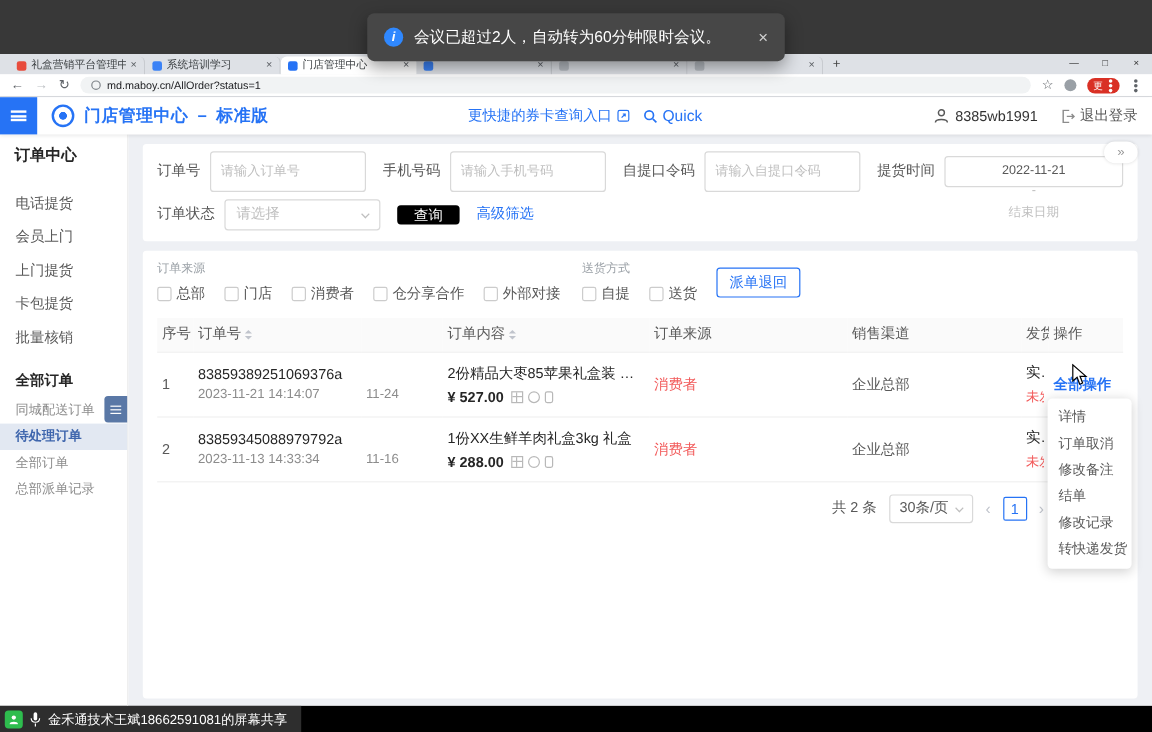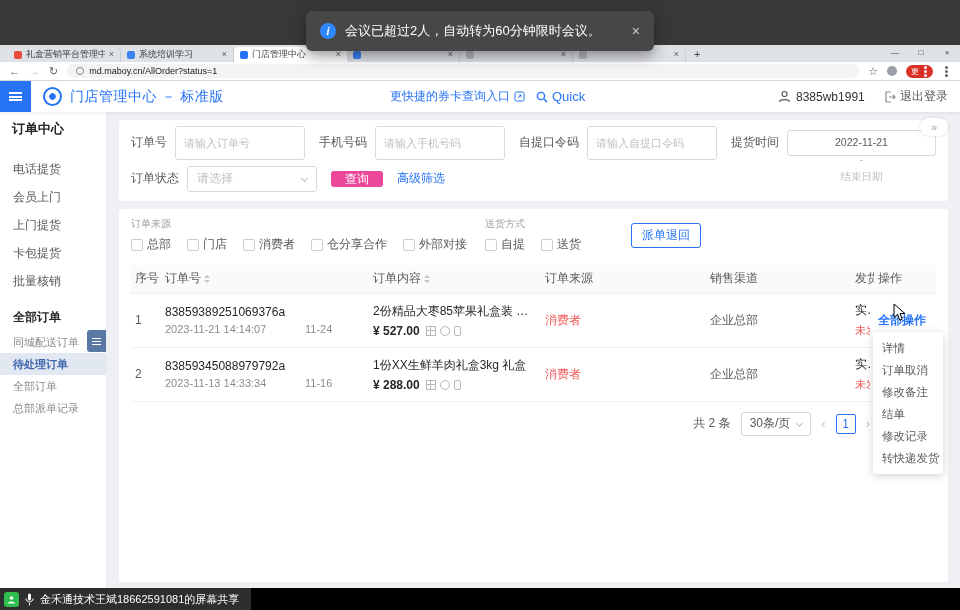--- a/index.html
+++ b/index.html
@@ -38,21 +38,21 @@
   .kebab{width:3px;height:3px;border-radius:50%;display:inline-block;}
   .kebab.white{background:#fff;box-shadow:0 -4px 0 #fff,0 4px 0 #fff;margin:0 1px;}
   .kebab.gray{background:#5f6368;box-shadow:0 -4px 0 #5f6368,0 4px 0 #5f6368;margin:0 3px;}
 
   
   .appheader{height:31px;background:#fff;display:flex;align-items:center;position:relative;box-shadow:0 1px 3px rgba(0,0,0,.08);z-index:5;}
   .burger{width:31px;height:31px;background:#2673f5;display:flex;align-items:center;justify-content:center;flex:none;}
   .hamb{width:13px;height:9px;border-top:2px solid #fff;border-bottom:2px solid #fff;background:linear-gradient(#fff,#fff) 50% 50%/100% 2px no-repeat;}
   .hamb.small{width:9px;height:7px;border-top:1px solid #fff;border-bottom:1px solid #fff;background:linear-gradient(#fff,#fff) 50% 50%/100% 1px no-repeat;}
   .logo{width:19px;height:19px;border-radius:50%;border:2.5px solid #2673f5;margin:0 8px 0 12px;background:radial-gradient(circle at 50% 50%,#2673f5 0 3px,transparent 3.5px);}
-  .app-title{color:#2673f5;font-size:14px;font-weight:normal;letter-spacing:.5px;}
+  .app-title{color:#2673f5;font-size:14px;font-weight:bold;letter-spacing:.5px;}
   .quick-link{position:absolute;left:390px;display:flex;align-items:center;gap:4px;color:#2673f5;font-size:12px;cursor:pointer;}
   .quick-search{position:absolute;left:536px;display:flex;align-items:center;gap:4px;color:#2673f5;font-size:13px;cursor:pointer;}
   .user-area{position:absolute;left:778px;display:flex;align-items:center;gap:5px;font-size:12px;color:#333;}
   .logout{position:absolute;right:12px;display:flex;align-items:center;gap:4px;font-size:12px;color:#595959;cursor:pointer;}
 
   
   .bodyrow{display:flex;height:476px;}
   .sidebar{width:107px;background:#fff;border-right:1px solid #ebebeb;position:relative;flex:none;}
   .side-section{height:33px;line-height:33px;padding-left:12px;font-size:13px;font-weight:bold;color:#262626;}
   .side-items{margin-top:10px;}
@@ -71,32 +71,32 @@
   .f-row{display:flex;align-items:center;height:27px;}
   .f-row + .f-row{margin-top:9px;}
   .f-label{font-size:12px;color:#595959;margin-right:8px;white-space:nowrap;}
   .f-input{width:130px;height:34px;border:1px solid #d9d9d9;border-radius:3px;font-size:11px;padding:0 8px;color:#333;margin-right:14px;outline:none;font-family:inherit;}
   .f-input::placeholder{color:#bfbfbf;}
   .datebox{width:150px;height:26px;border:1px solid #d9d9d9;border-radius:3px;display:flex;align-items:center;padding:0 7px;gap:5px;font-size:10.5px;white-space:nowrap;flex-direction:column;}
   .date-start{color:#595959;}.date-sep{color:#bbb;}.date-end{color:#bfbfbf;}
   .selectbox{width:130px;height:26px;border:1px solid #d9d9d9;border-radius:3px;display:flex;align-items:center;justify-content:space-between;padding:0 9px;font-size:12px;color:#bfbfbf;margin-right:14px;}
   .chev{display:inline-block;width:5px;height:5px;border-right:1px solid #bfbfbf;border-bottom:1px solid #bfbfbf;transform:rotate(45deg);}
   .chev.blue{border-color:#2673f5;}
-  .btn-primary{width:52px;height:16px;background:#ec4899;color:#fff;border:none;border-radius:3px;font-size:12px;margin-right:14px;font-family:inherit;cursor:pointer;}
+  .btn-primary{width:52px;height:16px;background:#000000;color:#fff;border:none;border-radius:3px;font-size:12px;margin-right:14px;font-family:inherit;cursor:pointer;}
   .link-adv{color:#2673f5;font-size:12px;text-decoration:none;cursor:pointer;}
 
   
   .table-card{margin-top:8px;flex:1;padding:8px 12px;display:flex;flex-direction:column;}
   .cb-block{display:flex;align-items:center;}
   .cb-group-label{font-size:10px;color:#9aa0a6;margin-bottom:5px;}
   .cb-row{display:flex;align-items:center;height:17px;}
   .cb{display:flex;align-items:center;gap:4px;margin-right:16px;font-size:12px;color:#595959;cursor:pointer;white-space:nowrap;}
   .cb-box{width:12px;height:12px;border:1px solid #ccc;border-radius:2px;background:#fff;flex:none;}
   .cb-group + .cb-group{margin-left:2px;}
-  .btn-outline{height:25px;padding:0 10px;border:1px solid #2673f5;color:#2673f5;background:#fff;border-radius:3px;font-size:12px;margin-left:34px;font-family:inherit;cursor:pointer;white-space:nowrap;}
+  .btn-outline{height:25px;padding:0 10px;border:1px solid #2673f5;color:#2673f5;background:#fff;border-radius:3px;font-size:12px;margin-left:0;font-family:inherit;cursor:pointer;white-space:nowrap;}
 
   table.orders{width:805px;border-collapse:collapse;table-layout:fixed;margin-top:12px;}
   .orders th{background:#fafafa;font-size:12px;color:#595959;font-weight:normal;text-align:left;height:28px;padding:0 4px;border-bottom:1px solid #f0f0f0;overflow:hidden;white-space:nowrap;}
   .orders td{font-size:12px;color:#595959;height:54px;padding:0 4px;border-bottom:1px solid #f0f0f0;vertical-align:middle;overflow:hidden;white-space:nowrap;}
   .l1{color:#262626;font-size:12px;overflow:hidden;text-overflow:ellipsis;white-space:nowrap;}
   .l2{color:#8c8c8c;font-size:11px;margin-top:4px;overflow:hidden;white-space:nowrap;}
   .l2row{margin-top:4px;display:flex;align-items:center;}
   .pickup{margin-top:17px;}
   .price{color:#262626;font-weight:bold;font-size:12px;}
   .red{color:#f25a5a;}

